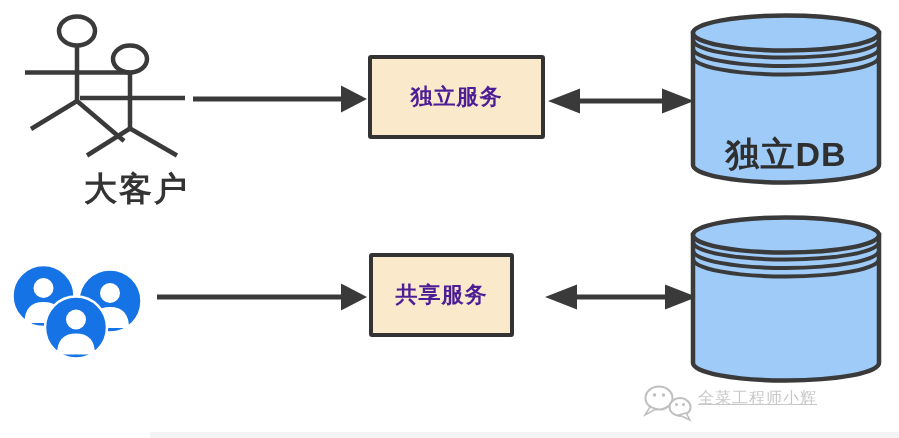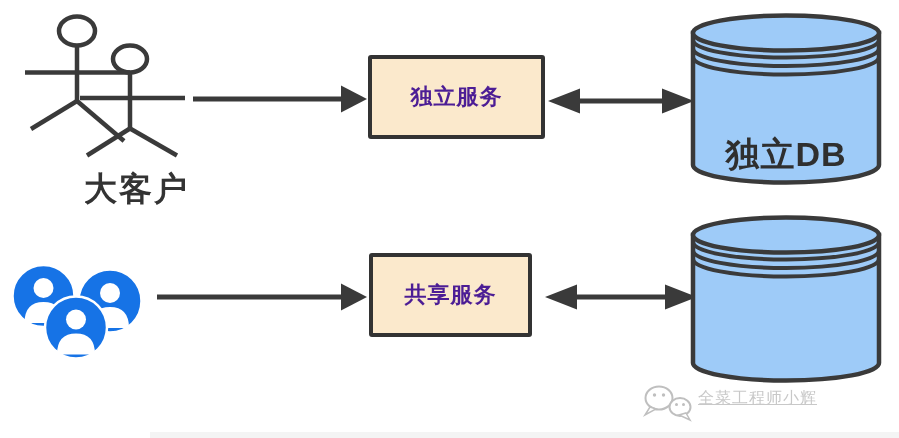--- a/index.html
+++ b/index.html
@@ -13,21 +13,21 @@
     white-space:nowrap;line-height:1;
   }
   .actor-label-1{left:84px;top:172px;font-size:33px;}
   .actor-label-2{left:14px;top:389px;font-size:29px;}
   .service-box{
     position:absolute;box-sizing:border-box;border:4.5px solid #333333;border-radius:3px;
     background:#FBE9CC;display:flex;align-items:center;justify-content:center;
     font-size:22px;font-weight:700;letter-spacing:1px;color:#4c1d95;
   }
   .service-box-1{left:368px;top:55px;width:177px;height:84px;}
-  .service-box-2{left:369px;top:253px;width:163px;height:84px;}
+  .service-box-2{left:369px;top:253px;width:145px;height:84px;}
   .db-label{
     position:absolute;width:186px;text-align:center;font-size:34px;font-weight:700;
     letter-spacing:1px;color:#2f2f2f;line-height:1;
   }
   .db-label-1{left:693px;top:108px;margin-top:29px;}
   .db-label-2{left:693px;top:309px;}
   .watermark{
     position:absolute;left:698px;top:390px;font-size:16px;font-weight:400;
     color:#C8C8C8;letter-spacing:1px;white-space:nowrap;line-height:1;text-decoration:underline;
   }

